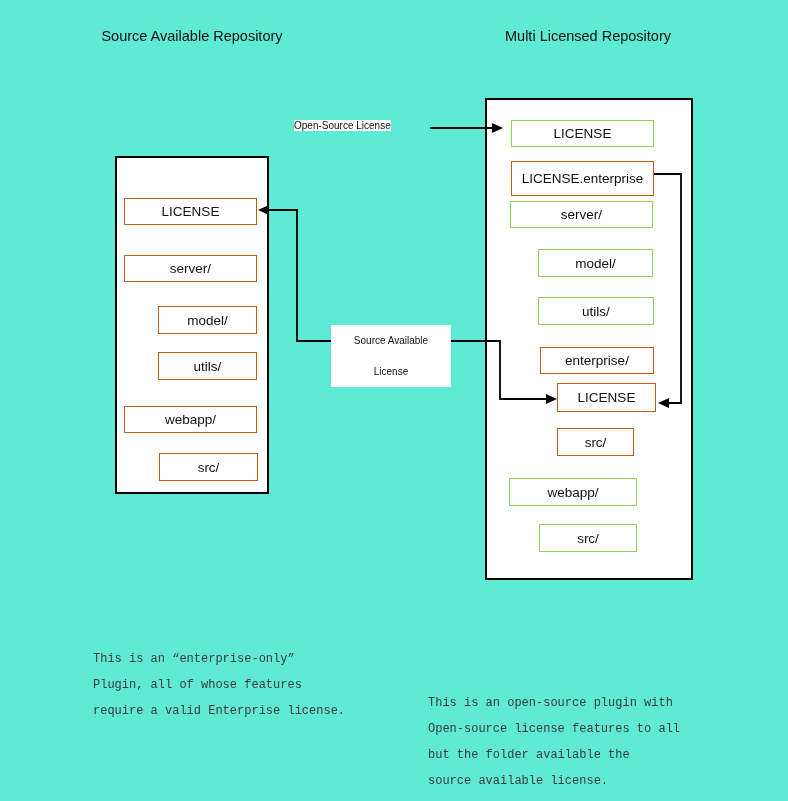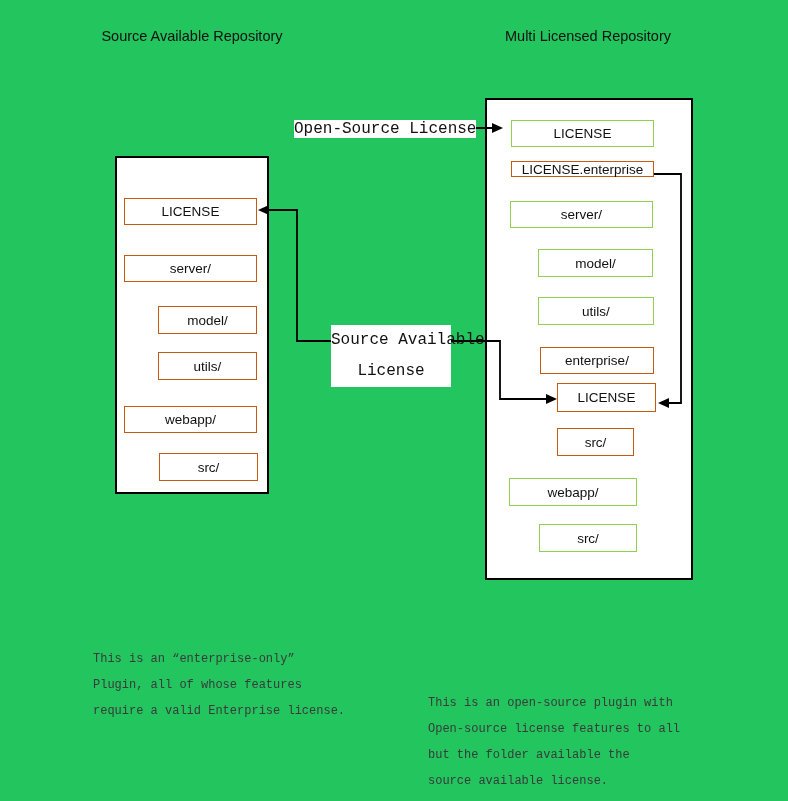--- a/index.html
+++ b/index.html
@@ -4,21 +4,21 @@
 <style>
   html, body {
     margin: 0;
     padding: 0;
     background: #ffffff;
   }
   .canvas {
     position: relative;
     width: 788px;
     height: 801px;
-    background: #22c55e;
+    background: #5eead4;
     font-family: "Liberation Sans", sans-serif;
     color: #000000;
     overflow: hidden;
   }
   .repo-title {
     position: absolute;
     width: 260px;
     text-align: center;
     font-size: 14.5px;
     color: #111111;
@@ -38,26 +38,25 @@
     display: flex;
     align-items: center;
     justify-content: center;
     font-size: 13.5px;
     color: #111111;
     white-space: nowrap;
     z-index: 3;
   }
   .conn-label {
     position: absolute;
-    font-size: 16px;
+    font-size: 10px;
     color: #111111;
     white-space: nowrap;
     background: #ffffff;
     z-index: 4;
-    font-family: Liberation Mono, monospace;
   }
   .conn-label.two-line {
     text-align: center;
     line-height: 31px;
   }
   svg.connectors {
     position: absolute;
     left: 0;
     top: 0;
     z-index: 2;
@@ -121,21 +120,21 @@
   </div>
 
   <div class="filebox" style="left: 124px; top: 198px; width: 133px; height: 27px; border-color: rgb(197, 90, 17);">LICENSE</div>
   <div class="filebox" style="left: 124px; top: 255px; width: 133px; height: 27px; border-color: rgb(197, 90, 17);">server/</div>
   <div class="filebox" style="left: 158px; top: 306px; width: 99px; height: 28px; border-color: rgb(197, 90, 17);">model/</div>
   <div class="filebox" style="left: 158px; top: 352px; width: 99px; height: 28px; border-color: rgb(197, 90, 17);">utils/</div>
   <div class="filebox" style="left: 124px; top: 406px; width: 133px; height: 27px; border-color: rgb(197, 90, 17);">webapp/</div>
   <div class="filebox" style="left: 159px; top: 453px; width: 99px; height: 28px; border-color: rgb(197, 90, 17);">src/</div>
 
   <div class="filebox" style="left: 511px; top: 120px; width: 143px; height: 27px; border-color: rgb(146, 208, 80);">LICENSE</div>
-  <div class="filebox" style="left: 511px; top: 161px; width: 143px; height: 16px; border-color: rgb(197, 90, 17);">LICENSE.enterprise</div>
+  <div class="filebox" style="left: 511px; top: 161px; width: 143px; height: 35px; border-color: rgb(197, 90, 17);">LICENSE.enterprise</div>
   <div class="filebox" style="left: 510px; top: 201px; width: 143px; height: 27px; border-color: rgb(146, 208, 80);">server/</div>
   <div class="filebox" style="left: 538px; top: 249px; width: 115px; height: 28px; border-color: rgb(146, 208, 80);">model/</div>
   <div class="filebox" style="left: 538px; top: 297px; width: 116px; height: 28px; border-color: rgb(146, 208, 80);">utils/</div>
   <div class="filebox" style="left: 540px; top: 339px; width: 114px; height: 27px; border-color: rgb(197, 90, 17); margin-top: 8px;">enterprise/</div>
   <div class="filebox" style="left: 557px; top: 383px; width: 99px; height: 29px; border-color: rgb(197, 90, 17);">LICENSE</div>
   <div class="filebox" style="left: 557px; top: 428px; width: 77px; height: 28px; border-color: rgb(197, 90, 17);">src/</div>
   <div class="filebox" style="left: 509px; top: 478px; width: 128px; height: 28px; border-color: rgb(146, 208, 80);">webapp/</div>
   <div class="filebox" style="left: 539px; top: 524px; width: 98px; height: 28px; border-color: rgb(146, 208, 80);">src/</div>
 
   <div class="caption" style="left:93px; top:646px;">

